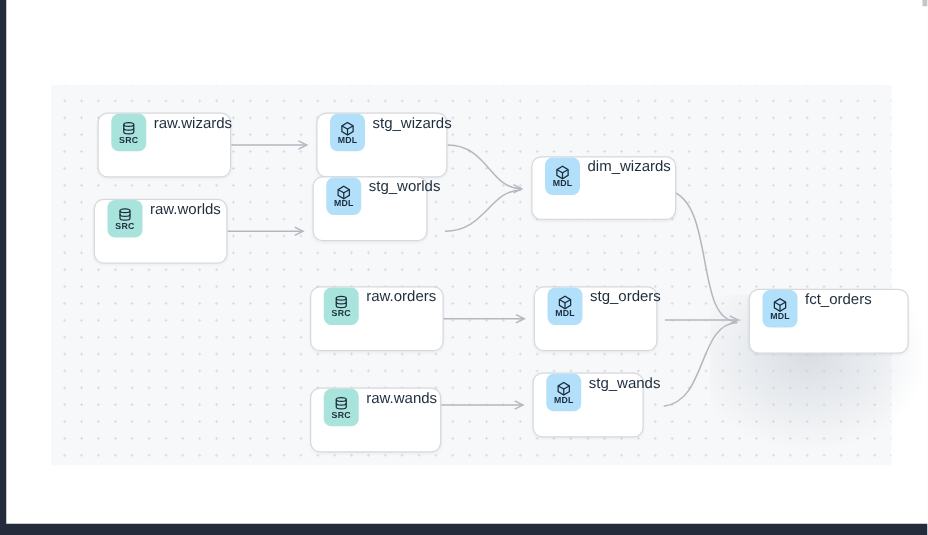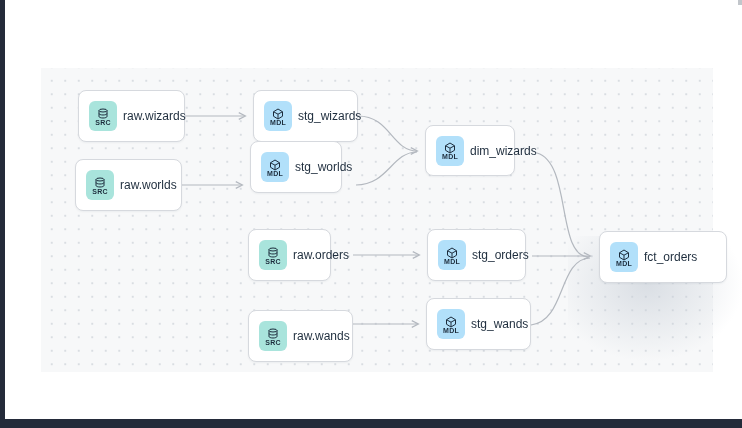--- a/index.html
+++ b/index.html
@@ -23,21 +23,21 @@
     background:radial-gradient(ellipse at 45% 38%, rgba(198,205,214,0.6), rgba(198,205,214,0) 70%);
     pointer-events:none;
   }
   .edges{position:absolute;left:0;top:0;width:742px;height:428px;pointer-events:none;}
   .edges path{fill:none;stroke:#b3b8bf;stroke-width:1.2;}
   
   .node{
     position:absolute;height:52px;box-sizing:border-box;
     background:#ffffff;border:1px solid #d6d9de;border-radius:8px;
     box-shadow:0 1px 2px rgba(23,38,58,0.05);
-    display:flex;align-items:center;padding-left:10px;cursor:pointer;
+    display:flex;padding-left:10px;cursor:pointer;
   }
   .badge{
     width:28px;height:30px;border-radius:6px;flex:0 0 28px;
     display:flex;flex-direction:column;align-items:center;justify-content:center;
   }
   .badge-src{background:#a9e4dc;}
   .badge-mdl{background:#b2e0fa;}
   .badge .icn{width:12px;height:12px;display:block;}
   .badge-label{
     font-size:7px;font-weight:bold;letter-spacing:.2px;color:#1c2c3c;
@@ -124,35 +124,35 @@
             <path d="M21 16.5v-9L12 2 3 7.5v9L12 22l9-5.5z"></path>
             <path d="M3.3 7.6 12 12.4l8.7-4.8"></path>
             <path d="M12 22V12.4"></path>
           </svg>
       </span>
       <span class="badge-label">MDL</span>
     </div>
     <span class="node-label">stg_worlds</span>
   </div>
 
-  <div class="node" style="left:425px;top:125px;width:90px;height:51px">
+  <div class="node" style="left:425px;top:125px;width:116px;height:51px">
     <div class="badge badge-mdl">
       <span class="icn">
         <svg viewBox="0 0 24 24" fill="none" stroke="#1c2c3c" stroke-width="2">
             <path d="M21 16.5v-9L12 2 3 7.5v9L12 22l9-5.5z"></path>
             <path d="M3.3 7.6 12 12.4l8.7-4.8"></path>
             <path d="M12 22V12.4"></path>
           </svg>
       </span>
       <span class="badge-label">MDL</span>
     </div>
     <span class="node-label">dim_wizards</span>
   </div>
 
-  <div class="node" style="left:248px;top:229px;width:83px">
+  <div class="node" style="left:248px;top:229px;width:107px">
     <div class="badge badge-src">
       <span class="icn">
         <svg viewBox="0 0 24 24" fill="none" stroke="#1c2c3c" stroke-width="2">
             <ellipse cx="12" cy="5" rx="8" ry="3"></ellipse>
             <path d="M4 5v6c0 1.7 3.6 3 8 3s8-1.3 8-3V5"></path>
             <path d="M4 11v6c0 1.7 3.6 3 8 3s8-1.3 8-3v-6"></path>
           </svg>
       </span>
       <span class="badge-label">SRC</span>
     </div>
@@ -180,21 +180,21 @@
             <ellipse cx="12" cy="5" rx="8" ry="3"></ellipse>
             <path d="M4 5v6c0 1.7 3.6 3 8 3s8-1.3 8-3V5"></path>
             <path d="M4 11v6c0 1.7 3.6 3 8 3s8-1.3 8-3v-6"></path>
           </svg>
       </span>
       <span class="badge-label">SRC</span>
     </div>
     <span class="node-label">raw.wands</span>
   </div>
 
-  <div class="node" style="left:426px;top:298px;width:105px">
+  <div class="node" style="left:426px;top:298px;width:89px">
     <div class="badge badge-mdl">
       <span class="icn">
         <svg viewBox="0 0 24 24" fill="none" stroke="#1c2c3c" stroke-width="2">
             <path d="M21 16.5v-9L12 2 3 7.5v9L12 22l9-5.5z"></path>
             <path d="M3.3 7.6 12 12.4l8.7-4.8"></path>
             <path d="M12 22V12.4"></path>
           </svg>
       </span>
       <span class="badge-label">MDL</span>
     </div>

